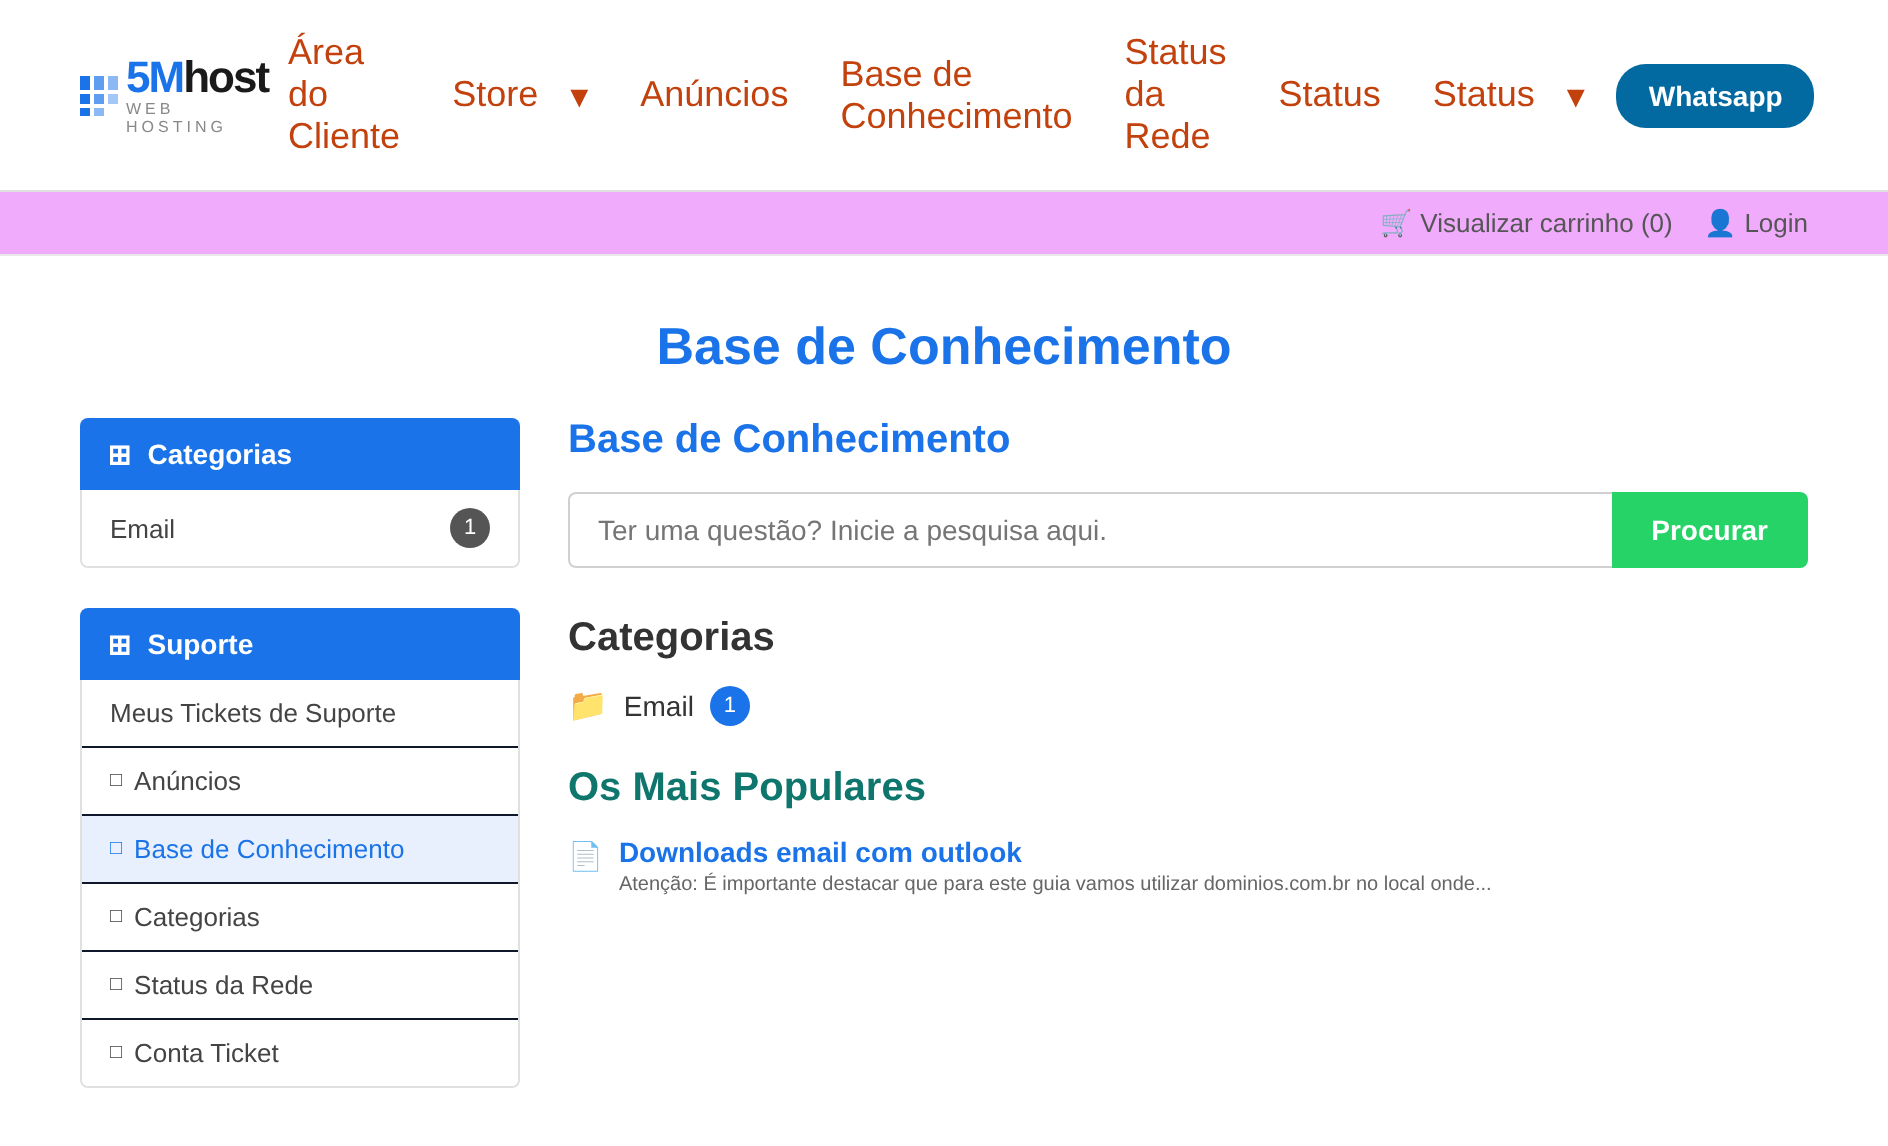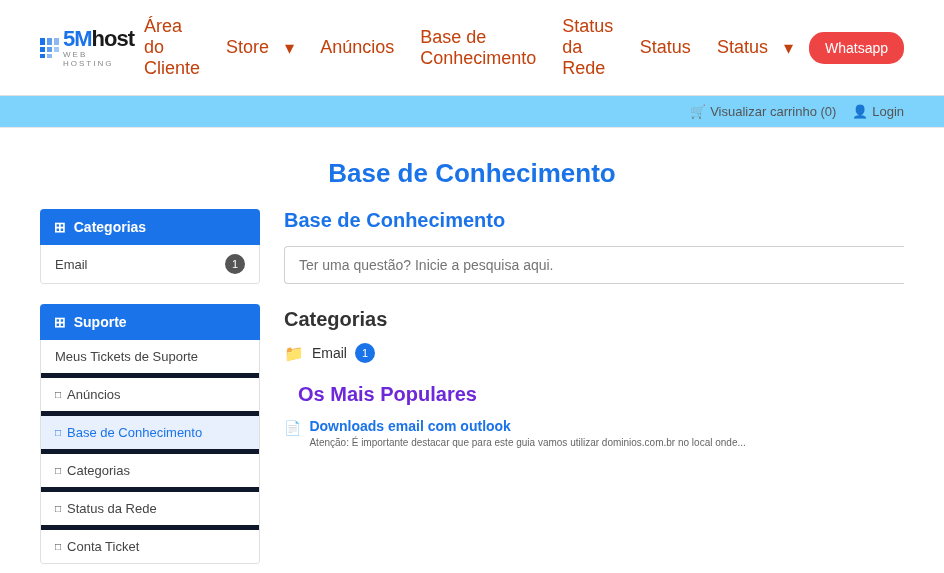--- a/index.html
+++ b/index.html
@@ -4,42 +4,42 @@
   <style>
     * { box-sizing: border-box; margin: 0; padding: 0; }
     body { font-family: 'Segoe UI', Arial, sans-serif; font-size: 14px; color: #333; background: #fff; }
 
     
     .header { display: flex; align-items: center; justify-content: flex-start; padding: 10px 40px; border-bottom: 1px solid #e0e0e0; }
 
     nav { display: flex; align-items: center; gap: 6px; }
     .nav-item { color: #c2410c; padding: 6px 10px; cursor: pointer; font-size: 18px; text-decoration: none; }
     .nav-dropdown { display: flex; align-items: center; gap: 16px; }
-    .nav-btn-whatsapp { background: #ef4444; color: #fff; border: none; border-radius: 15px; padding: 8px 16px; font-size: 14px; font-weight: 400; cursor: pointer; }
-
-    
-    .topbar { background: #7dd3fc; padding: 8px 40px; display: flex; justify-content: flex-end; gap: 16px; border-bottom: 1px solid #e8e8e8; font-size: 13px; color: #555; }
+    .nav-btn-whatsapp { background: #0369a1; color: #fff; border: none; border-radius: 15px; padding: 8px 16px; font-size: 14px; font-weight: 700; cursor: pointer; }
+
+    
+    .topbar { background: #f0abfc; padding: 8px 40px; display: flex; justify-content: flex-end; gap: 16px; border-bottom: 1px solid #e8e8e8; font-size: 13px; color: #555; }
     .topbar a { color: #555; text-decoration: none; cursor: pointer; }
 
     
     .page-title-area { text-align: center; padding: 30px 20px 20px; }
     .page-title { font-size: 26px; font-weight: 600; color: #1a73e8; }
 
     
     .main-content { display: flex; padding: 0 40px 40px; gap: 24px; max-width: 960px; margin: 0 auto; }
 
     
     .sidebar { width: 220px; flex-shrink: 0; }
     .sidebar-section { margin-bottom: 20px; }
     .sidebar-header { background: #1a73e8; color: #fff; padding: 10px 14px; border-radius: 4px 4px 0 0; font-weight: 600; font-size: 14px; display: flex; align-items: center; gap: 8px; }
     .sidebar-list { border: 1px solid #e0e0e0; border-top: none; border-radius: 0 0 4px 4px; overflow: hidden; }
     .sidebar-list-item { padding: 9px 14px; border-bottom: 1px solid #f0f0f0; display: flex; align-items: center; justify-content: space-between; cursor: pointer; font-size: 13px; color: #444; background: #fff; }
     .sidebar-list-item:last-child { border-bottom: none; }
     .badge { background: #555; color: #fff; border-radius: 50%; width: 20px; height: 20px; font-size: 11px; display: flex; align-items: center; justify-content: center; }
-    .sidebar-menu-item { padding: 9px 14px; border-bottom: 5px solid #0f172a; cursor: pointer; font-size: 13px; color: #444; background: #fff; display: flex; align-items: center; gap: 6px; }
+    .sidebar-menu-item { padding: 9px 14px; border-bottom: 1px solid #0f172a; cursor: pointer; font-size: 13px; color: #444; background: #fff; display: flex; align-items: center; gap: 6px; }
     .sidebar-menu-item:last-child { border-bottom: none; }
     .sidebar-menu-item.active { background: #e8f0fe; color: #1a73e8; }
 
     
     .content { flex: 1; }
     .content-title { font-size: 20px; font-weight: 600; color: #1a73e8; margin-bottom: 14px; }
 
     
     .breadcrumb { background: #f5f7fa; border: 1px solid #e0e0e0; border-radius: 4px; padding: 8px 14px; font-size: 13px; color: #666; margin-bottom: 16px; }
     .breadcrumb span { color: #888; margin: 0 6px; }
@@ -49,21 +49,21 @@
     .search-input { flex: 1; border: 1px solid #d0d0d0; border-right: none; border-radius: 4px 0 0 4px; padding: 10px 14px; font-size: 14px; color: #aaa; outline: none; }
     .search-btn { background: #25d366; color: #fff; border: none; border-radius: 0 4px 4px 0; padding: 10px 20px; font-size: 14px; font-weight: 600; cursor: pointer; }
 
     
     .section-heading { font-size: 20px; font-weight: 600; color: #333; margin-bottom: 12px; }
     .category-item { display: flex; align-items: center; gap: 8px; margin-bottom: 10px; font-size: 14px; }
     .cat-icon { font-size: 16px; }
     .cat-badge { background: #1a73e8; color: #fff; border-radius: 50%; width: 20px; height: 20px; font-size: 11px; display: flex; align-items: center; justify-content: center; }
 
     
-    .popular-heading { font-size: 20px; font-weight: 600; color: #6d28d9; margin-top: 20px; margin-bottom: 12px; margin-left: 14px; }
+    .popular-heading { font-size: 20px; font-weight: 600; color: #0f766e; margin-top: 20px; margin-bottom: 12px; }
     .popular-item { display: flex; align-items: flex-start; gap: 8px; margin-bottom: 8px; }
     .popular-icon { font-size: 14px; margin-top: 2px; }
     .popular-link { color: #1a73e8; font-weight: 600; font-size: 14px; cursor: pointer; text-decoration: none; }
     .popular-desc { font-size: 10px; color: #666; margin-top: 3px; }
 
     
     .logo-svg { display: flex; align-items: center; gap: 4px; }
     .logo-bars { display: flex; flex-direction: column; gap: 2px; }
     .logo-bar-row { display: flex; gap: 2px; }
     .lb { display: inline-block; background: #1a73e8; }
@@ -180,20 +180,21 @@
       </div>
     </div>
   </div>
 
   <div class="content">
     <h2 class="content-title">Base de Conhecimento</h2>
 
 
     <div class="search-area">
       <input class="search-input" type="text" placeholder="Ter uma questão? Inicie a pesquisa aqui." style="">
+      <button class="search-btn">Procurar</button>
     </div>
 
     <h3 class="section-heading">Categorias</h3>
     <div class="category-item">
       <span class="cat-icon">📁</span>
       <span>Email</span>
       <span class="cat-badge">1</span>
     </div>
 
     <h3 class="popular-heading">Os Mais Populares</h3>

